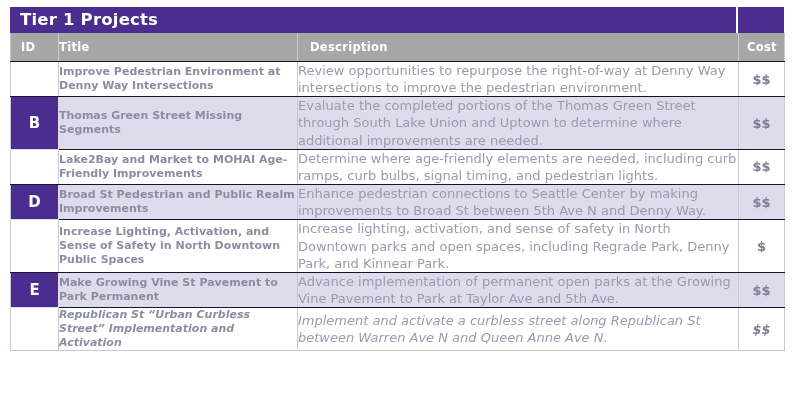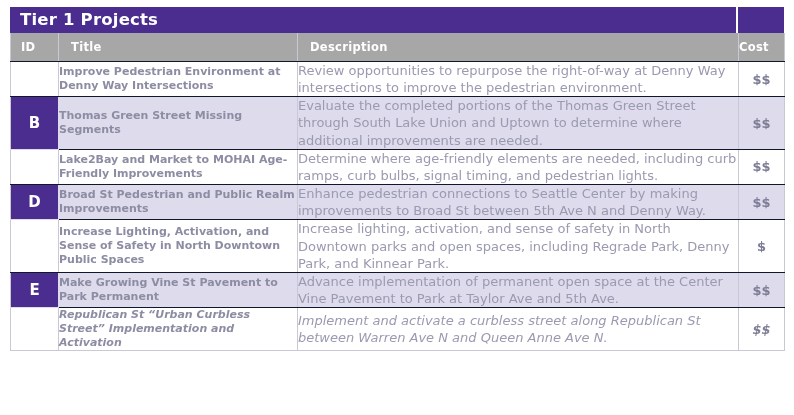--- a/index.html
+++ b/index.html
@@ -51,23 +51,23 @@
   
   thead th{
     background:#a7a7a7;height:28px;
     color:#ffffff;font-size:11.5px;font-weight:bold;
     text-align:left;letter-spacing:.3px;
     border-bottom:1px solid #c9c9d6;
     border-left:1px solid #bdbdbd;
     border-right:1px solid #bdbdbd;
   }
   thead th.h-id{padding-left:10px;}
-  thead th.h-title{padding-left:12px;}
+  thead th.h-title{}
   thead th.h-desc{padding-left:12px;}
-  thead th.h-cost{padding-left:0;}
+  thead th.h-cost{padding-left:8px;}
 
   
   td.cell-id{
     background:#4b2d8f;
     color:#ffffff;font-weight:bold;font-size:15px;
     text-align:center;
     border-left:1px solid #4b2d8f;
     border-right:1px solid #ffffff;
     border-bottom:1px solid #ffffff;
   }
@@ -149,21 +149,21 @@
       </tr>
       <tr class="odd">
         <td class="cell-id">G</td>
         <td class="cell-title">Increase Lighting, Activation, and Sense of Safety in North Downtown Public Spaces</td>
         <td class="cell-desc">Increase lighting, activation, and sense of safety in North Downtown parks and open spaces, including Regrade Park, Denny Park, and Kinnear Park.</td>
         <td class="cell-cost">$</td>
       </tr>
       <tr class="alt">
         <td class="cell-id">E</td>
         <td class="cell-title">Make Growing Vine St Pavement to Park Permanent</td>
-        <td class="cell-desc">Advance implementation of permanent open space at the Center Vine Pavement to Park at Taylor Ave and 5th Ave.</td>
+        <td class="cell-desc">Advance implementation of permanent open parks at the Growing Vine Pavement to Park at Taylor Ave and 5th Ave.</td>
         <td class="cell-cost">$$</td>
       </tr>
       <tr class="odd">
         <td class="cell-id">F</td>
         <td class="cell-title">Republican St “Urban Curbless Street” Implementation and Activation</td>
         <td class="cell-desc">Implement and activate a curbless street along Republican St between Warren Ave N and Queen Anne Ave N.</td>
         <td class="cell-cost">$$</td>
       </tr>
     </tbody>
   </table>

